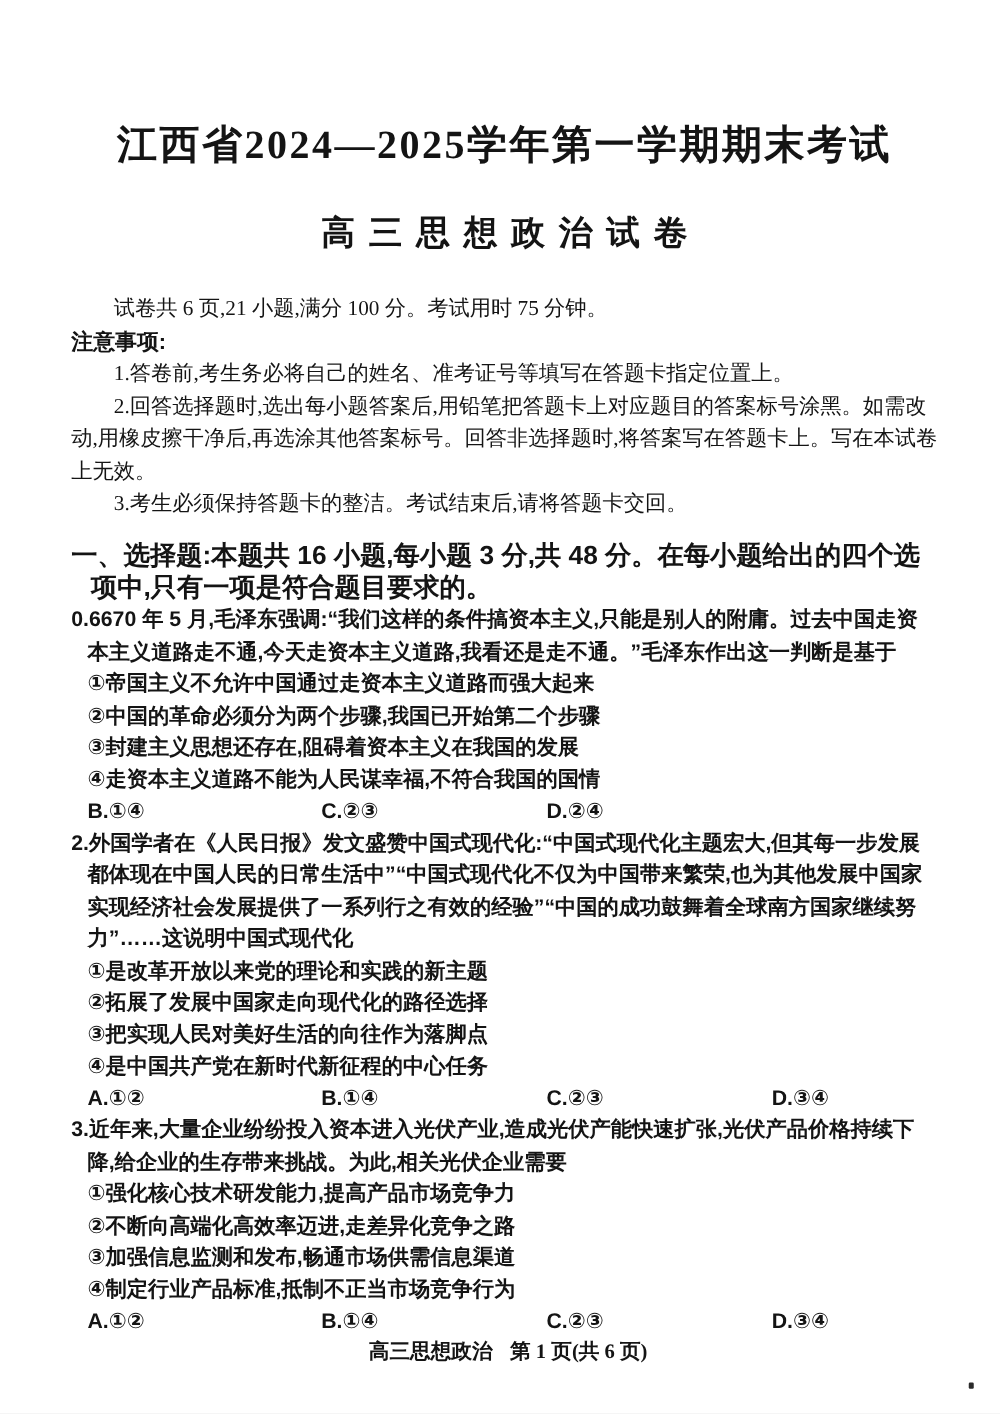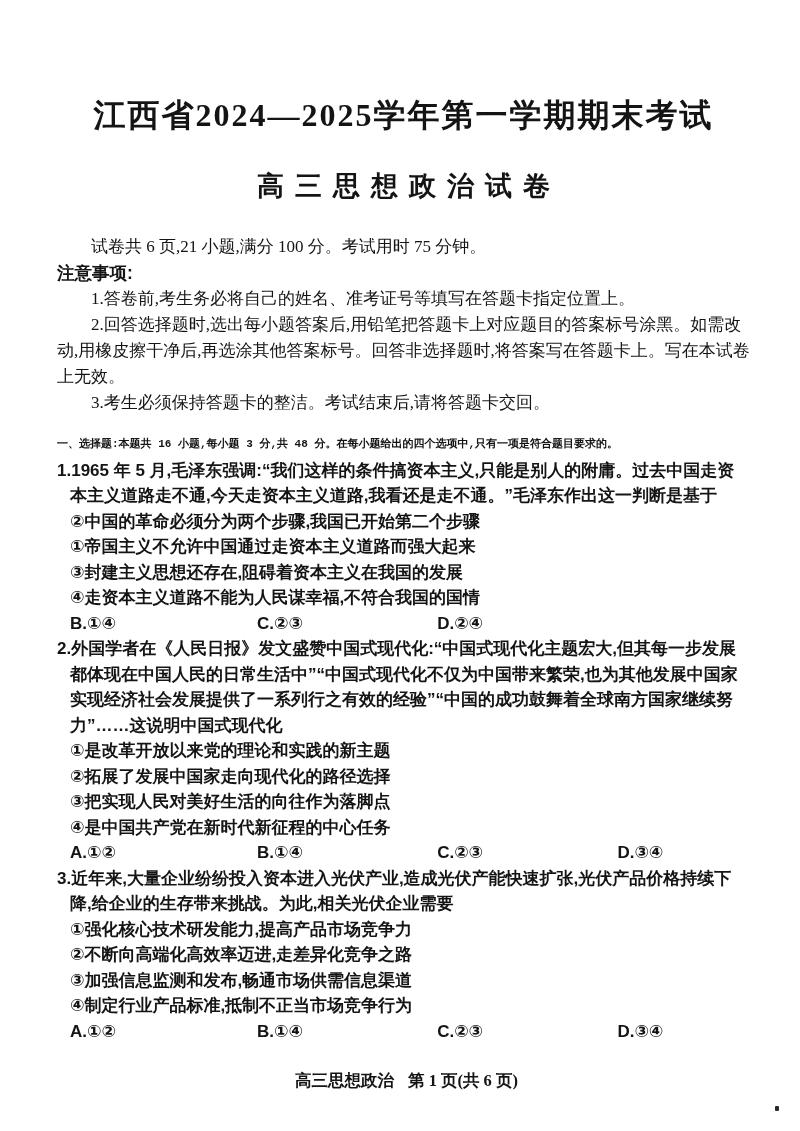--- a/index.html
+++ b/index.html
@@ -33,23 +33,23 @@
   }
   p{margin:0;font-size:17px;line-height:26px;}
   .indent2{text-indent:2em;}
   .notice-heading{
     font-family:"Liberation Sans","DejaVu Sans",sans-serif;
     font-weight:bold;
     font-size:17.5px;
   }
   .section-title{
     margin-top:16px;
-    font-family:Liberation Mono, monospace;
+    font-family:Liberation Sans, sans-serif;
     font-weight:bold;
-    font-size:11px;
+    font-size:21px;
     line-height:25.5px;
     padding-left:0.75em;
     text-indent:-0.75em;
   }
   .question{
     font-family:"Liberation Sans","DejaVu Sans",sans-serif;
     font-weight:bold;
   }
   .question p{font-size:17px;line-height:25.5px;}
   .stem{
@@ -99,23 +99,23 @@
   <p class="notice-heading">注意事项:</p>
   <div>
     <p class="indent2">1.答卷前,考生务必将自己的姓名、准考证号等填写在答题卡指定位置上。</p>
     <p class="indent2">2.回答选择题时,选出每小题答案后,用铅笔把答题卡上对应题目的答案标号涂黑。如需改动,用橡皮擦干净后,再选涂其他答案标号。回答非选择题时,将答案写在答题卡上。写在本试卷上无效。</p>
     <p class="indent2">3.考生必须保持答题卡的整洁。考试结束后,请将答题卡交回。</p>
   </div>
 
   <p class="section-title">一、选择题:本题共 16 小题,每小题 3 分,共 48 分。在每小题给出的四个选项中,只有一项是符合题目要求的。</p>
 
   <div class="question">
-    <p class="stem">1.1965 年 5 月,毛泽东强调:“我们这样的条件搞资本主义,只能是别人的附庸。过去中国走资本主义道路走不通,今天走资本主义道路,我看还是走不通。”毛泽东作出这一判断是基于</p>
+    <p class="stem">0.6670 年 5 月,毛泽东强调:“我们这样的条件搞资本主义,只能是别人的附庸。过去中国走资本主义道路走不通,今天走资本主义道路,我看还是走不通。”毛泽东作出这一判断是基于</p>
+    <p class="option">①帝国主义不允许中国通过走资本主义道路而强大起来</p>
     <p class="option">②中国的革命必须分为两个步骤,我国已开始第二个步骤</p>
-    <p class="option">①帝国主义不允许中国通过走资本主义道路而强大起来</p>
     <p class="option">③封建主义思想还存在,阻碍着资本主义在我国的发展</p>
     <p class="option">④走资本主义道路不能为人民谋幸福,不符合我国的国情</p>
     <div class="choices">
       <span>B.①④</span>
       <span>C.②③</span>
       <span>D.②④</span>
     </div>
   </div>
 
   <div class="question">

